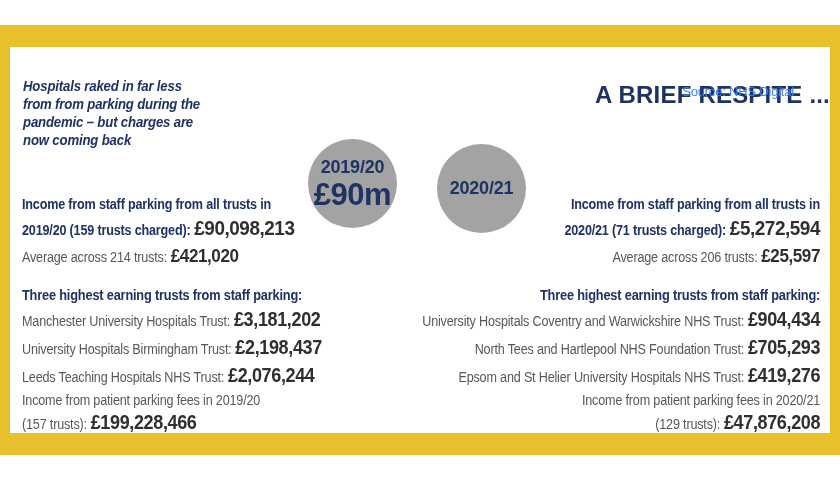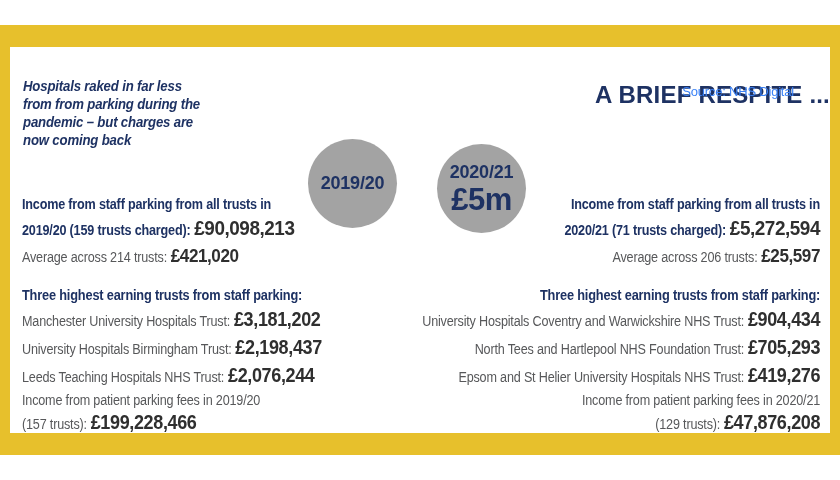--- a/index.html
+++ b/index.html
@@ -79,24 +79,24 @@
       <div>from from parking during the</div>
       <div>pandemic – but charges are</div>
       <div>now coming back</div>
     </div>
 
     <div class="title">A BRIEF RESPITE ...</div>
     <div class="source">Source: NHS Digital</div>
 
     <div class="circle circle-1">
       <div class="circle-year">2019/20</div>
+      <div class="circle-amount">£90m</div>
     </div>
     <div class="circle circle-2">
       <div class="circle-year">2020/21</div>
-      <div class="circle-amount">£5m</div>
     </div>
 
     <div class="income left-side squeeze-l">
       <div class="income-l1">Income from staff parking from all trusts in</div>
       <div class="income-l2"><span class="lbl">2019/20 (159 trusts charged):</span> <span class="amt">£90,098,213</span></div>
       <div class="income-l3"><span class="lbl">Average across 214 trusts:</span> <span class="amt">£421,020</span></div>
     </div>
 
     <div class="income right-side squeeze-r">
       <div class="income-l1">Income from staff parking from all trusts in</div>

